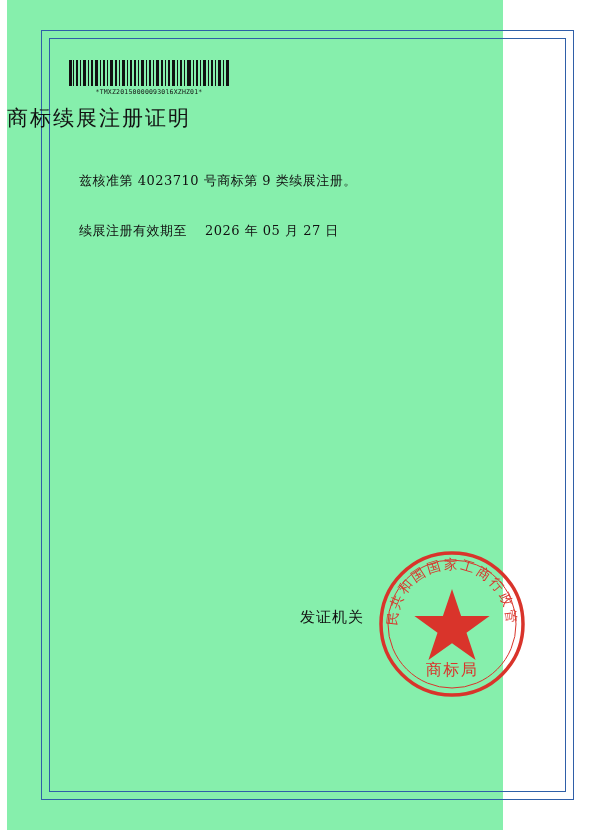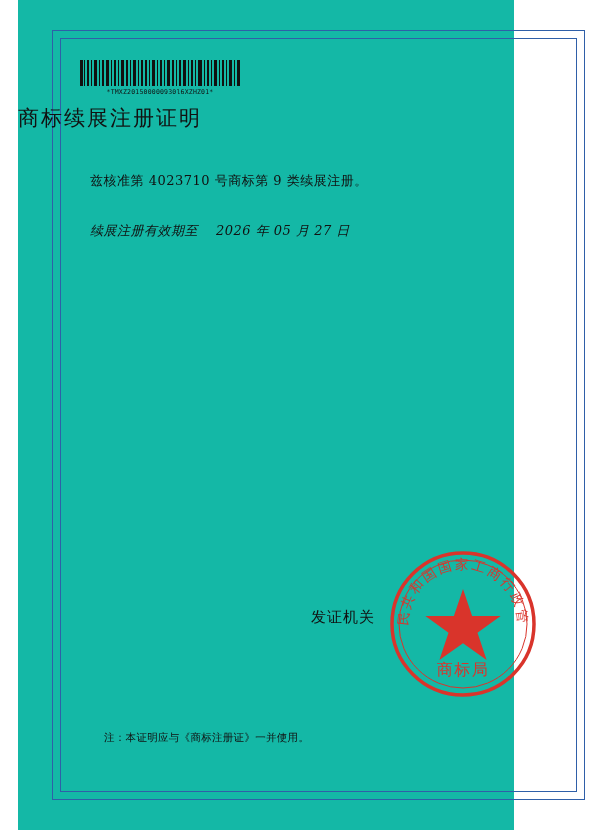--- a/index.html
+++ b/index.html
@@ -10,24 +10,24 @@
   body {
     width: 600px;
     height: 830px;
     font-family: "Liberation Serif", serif;
     position: relative;
     overflow: hidden;
   }
 
   .page {
     position: absolute;
-    left: 18px; top: 0;
+    left: 7px; top: 0;
     width: 496px;
     height: 830px;
-    background: #14b8a6;
+    background: #86efac;
   }
 
   
   .border-outer {
     position: absolute;
     left: 34px;
     top: 30px;
     width: 533px;
     height: 770px;
     border: 1.5px solid #2f5fa8;
@@ -87,21 +87,20 @@
     letter-spacing: 0.5px;
     white-space: nowrap;
   }
   .line-1 {
     left: 72px;
     top: 172px;
   }
   .line-2 {
     left: 72px;
     top: 222px;
-    font-style: italic;
   }
   .line-2 .gap {
     display: inline-block;
     width: 18px;
   }
 
   .issuer-label {
     position: absolute;
     left: 293px;
     top: 608px;
@@ -205,15 +204,14 @@
       <circle cx="75" cy="75" r="71" fill="none" stroke="#d9342b" stroke-width="3.5"></circle>
       <circle cx="75" cy="75" r="64" fill="none" stroke="#d9342b" stroke-width="1"></circle>
       <polygon points="75,40 84.1,67.1 112.6,67.1 89.5,83.8 98.6,110.9 75,94.2 51.4,110.9 60.5,83.8 37.4,67.1 65.9,67.1" fill="#d9342b"></polygon>
       <text font-family="'DejaVu Serif', serif" font-size="13.5" fill="#d9342b" letter-spacing="2.5">
         <textPath href="#arcTop" startOffset="50%" text-anchor="middle">中华人民共和国国家工商行政管理总局</textPath>
       </text>
       <text x="75" y="126" font-family="'DejaVu Serif', serif" font-size="16" fill="#d9342b" text-anchor="middle" letter-spacing="1.5">商标局</text>
     </svg>
   </div>
 
-  <div class="footnote">注：本证明应与《商标注册证》一并使用。</div>
 
 </div>
 
 </body></html>

